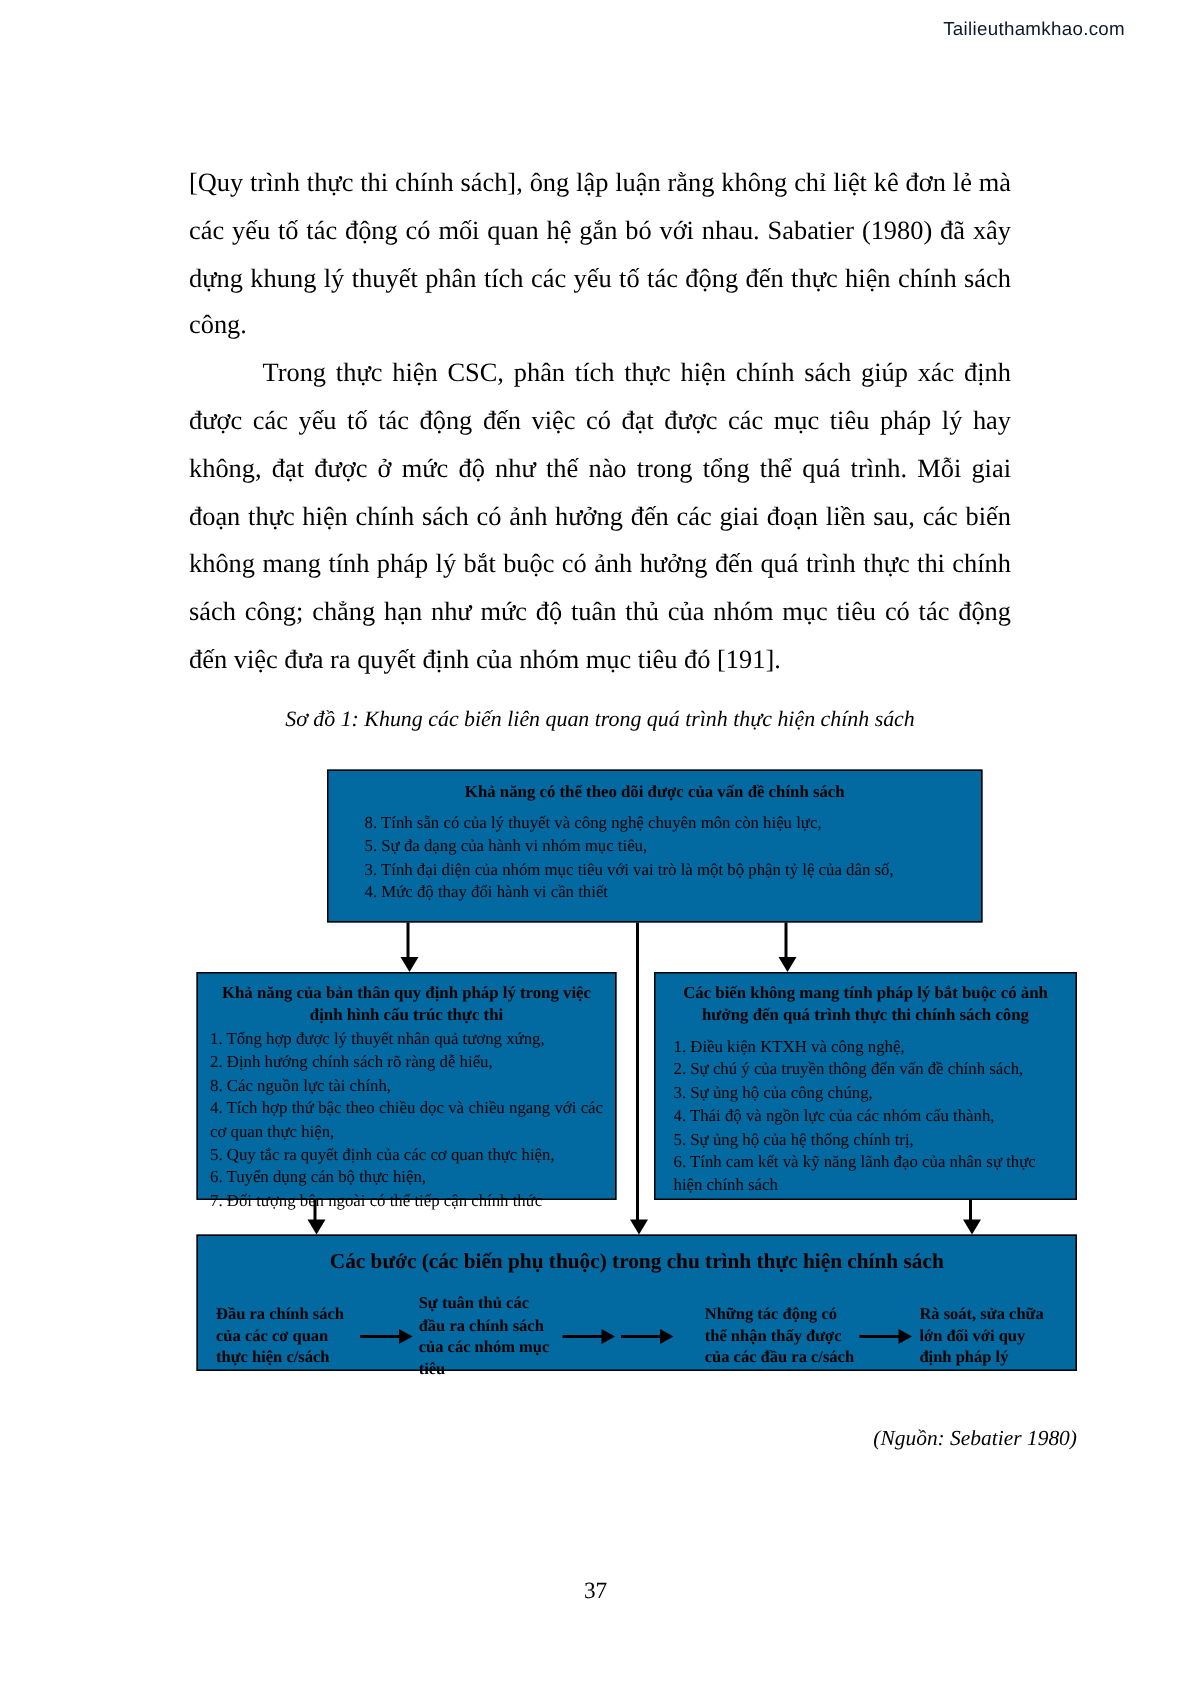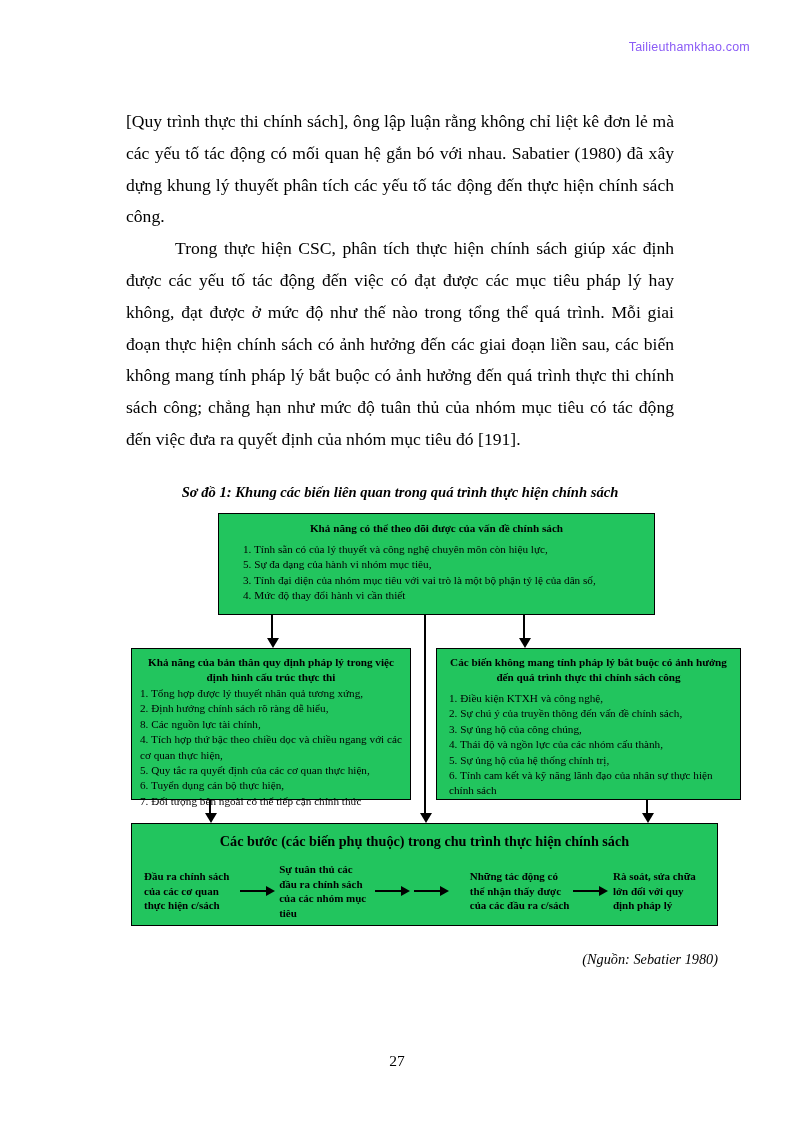--- a/index.html
+++ b/index.html
@@ -21,24 +21,23 @@
     inset: 0;
   }
 
   
   .watermark {
     position: absolute;
     top: 12px;
     right: 44px;
     font-family: "Liberation Sans", "DejaVu Sans", sans-serif;
     font-size: 12.5px;
-    color: #8b5cf6;
+    color: #0f172a;
     letter-spacing: 0.2px;
     user-select: none;
-    margin-top: 28px;
   }
 
   
   .body-text {
     position: absolute;
     left: 126px;
     top: 106px;
     width: 548px;
     font-size: 17.6px;
     line-height: 31.8px;
@@ -53,41 +52,40 @@
   }
 
   
   .fig-caption {
     position: absolute;
     left: 126px;
     top: 472px;
     width: 548px;
     text-align: center;
     font-size: 14.6px;
-    font-weight: bold;
+    font-weight: normal;
     font-style: italic;
-    margin-top: 12px;
   }
 
   
   .diagram {
     position: absolute;
     left: 0;
     top: 0;
     width: 794px;
     height: 1123px;
     pointer-events: none;
   }
   .diagram > * { pointer-events: auto; }
 
   .dbox {
     position: absolute;
     box-sizing: border-box;
     border: 1.3px solid #000;
-    background: #22c55e;
+    background: #0369a1;
   }
 
   .dbox .box-title {
     display: block;
     text-align: center;
     font-weight: bold;
     font-size: 11.2px;
     line-height: 14px;
   }
   .dbox .box-list {
@@ -118,33 +116,33 @@
     height: 152px;
     padding: 6px 8px 0 8px;
   }
   #box-left .box-title { margin-bottom: 2px; line-height: 14.5px; }
   #box-left .box-list li { text-align: justify; }
 
   
   #box-right {
     left: 436px;
     top: 648px;
-    width: 305px;
+    width: 282px;
     height: 152px;
     padding: 6px 9px 4px 9px;
   }
   #box-right .box-title { margin-bottom: 7px; line-height: 14.5px; }
   #box-right .box-list { padding-left: 3px; }
 
   
   #box-bottom {
     left: 131px;
     top: 823px;
     width: 587px;
-    height: 103px;
+    height: 91px;
     padding: 8px 10px 6px 10px;
   }
   #box-bottom .box-title {
     font-size: 14.2px;
     line-height: 18px;
     margin-bottom: 12px;
   }
 
   .steps-row {
     display: flex;
@@ -260,21 +258,21 @@
     <p class="indent">Trong thực hiện CSC, phân tích thực hiện chính sách giúp xác định được các yếu tố tác động đến việc có đạt được các mục tiêu pháp lý hay không, đạt được ở mức độ như thế nào trong tổng thể quá trình. Mỗi giai đoạn thực hiện chính sách có ảnh hưởng đến các giai đoạn liền sau, các biến không mang tính pháp lý bắt buộc có ảnh hưởng đến quá trình thực thi chính sách công; chẳng hạn như mức độ tuân thủ của nhóm mục tiêu có tác động đến việc đưa ra quyết định của nhóm mục tiêu đó [191].</p>
   </div>
 
   <div class="fig-caption">Sơ đồ 1: Khung các biến liên quan trong quá trình thực hiện chính sách</div>
 
   <div class="diagram">
 
     <div class="dbox" id="box-top">
       <span class="box-title">Khả năng có thể theo dõi được của vấn đề chính sách</span>
       <ul class="box-list">
-        <li>1. Tính sẵn có của lý thuyết và công nghệ chuyên môn còn hiệu lực,</li>
+        <li>8. Tính sẵn có của lý thuyết và công nghệ chuyên môn còn hiệu lực,</li>
         <li>5. Sự đa dạng của hành vi nhóm mục tiêu,</li>
         <li>3. Tính đại diện của nhóm mục tiêu với vai trò là một bộ phận tỷ lệ của dân số,</li>
         <li>4. Mức độ thay đổi hành vi cần thiết</li>
       </ul>
     </div>
 
     <div class="vconn" id="conn-top-left">
       <div class="shaft"></div>
       <div class="head"></div>
     </div>
@@ -332,15 +330,15 @@
         <div class="step-cell wide">Những tác động có thể nhận thấy được của các đầu ra c/sách</div>
         <div class="step-arrow"></div>
         <div class="step-cell">Rà soát, sửa chữa lớn đối với quy định pháp lý</div>
       </div>
     </div>
 
   </div>
 
   <div class="source-note">(Nguồn: Sebatier 1980)</div>
 
-  <div class="page-number">27</div>
+  <div class="page-number">37</div>
 
 </div>
 
 </body></html>

